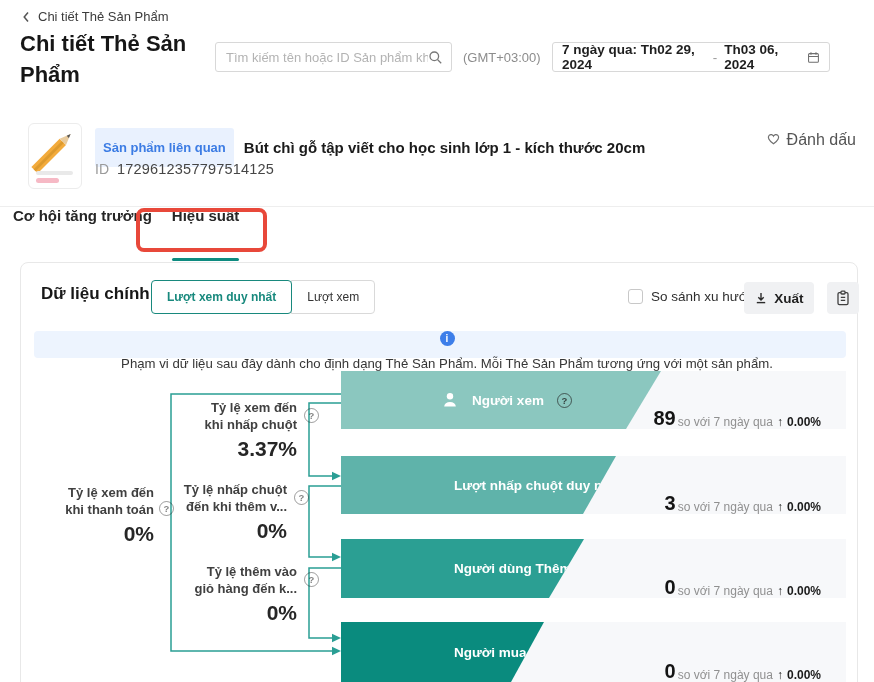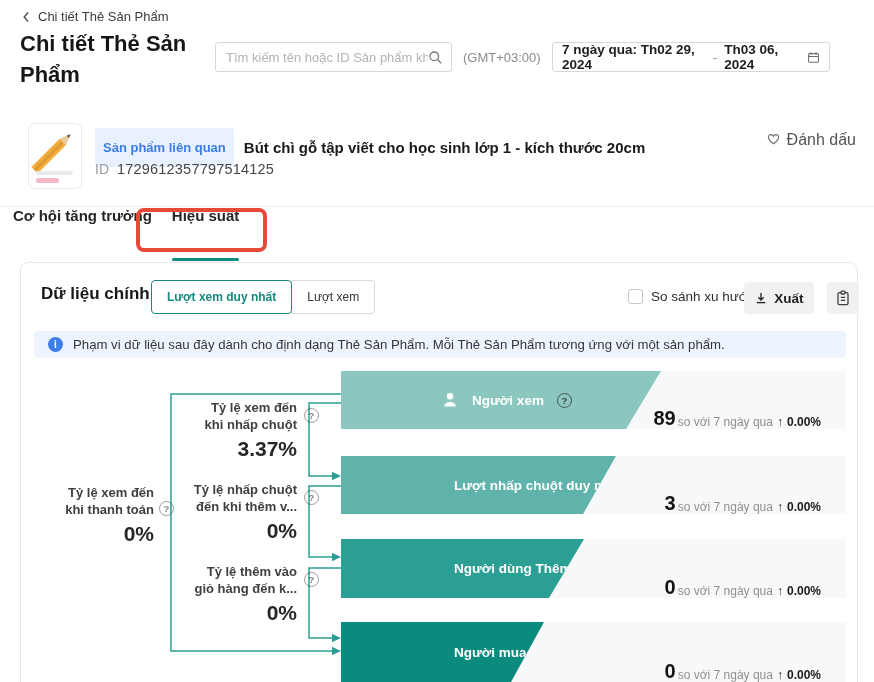--- a/index.html
+++ b/index.html
@@ -59,21 +59,21 @@
   .compare-wrap { position:absolute; left:607px; top:26px; display:flex; align-items:center; gap:8px; }
   .checkbox { width:15px; height:15px; border:1px solid #c8c8c8; border-radius:3px; background:#fff; cursor:pointer; }
   .compare-label { font-size:13.5px; color:#2e2e2e; }
   .export-btn { position:absolute; left:723px; top:19px; width:70px; height:32px; background:#f0f1f3;
     border:none; border-radius:4px; display:flex; align-items:center; justify-content:center; gap:6px;
     font-size:13.5px; font-weight:700; color:#1f1f1f; cursor:pointer; font-family:"Liberation Sans", sans-serif; }
   .clipboard-btn { position:absolute; left:806px; top:19px; width:32px; height:32px; background:#f0f1f3;
     border:none; border-radius:4px; display:flex; align-items:center; justify-content:center; cursor:pointer; }
 
   .info-banner { position:absolute; left:13px; top:68px; width:812px; height:27px; background:#edf4fe;
-    border-radius:4px; display:flex; align-items:center; gap:10px; padding-left:14px; }
+    border-radius:4px; display:flex; align-items:center; gap:10px; padding-left:14px;flex-direction:column; }
   .info-dot { width:15px; height:15px; border-radius:50%; background:#3d7ee9; color:#fff;
     display:inline-flex; align-items:center; justify-content:center; font-size:10px; font-weight:700; flex:none; }
   .info-dot::before { content:"i"; }
   .info-text { font-size:13.2px; color:#363636; }
 
   
   .funnel { position:absolute; left:13px; top:106px; width:812px; height:334px; }
   .brackets { position:absolute; left:0; top:0; }
 
   .frow { position:absolute; left:307px; width:505px; background:#f7f8fa; }
@@ -98,21 +98,21 @@
   .metric-value { font-size:20px; font-weight:700; color:#141414; line-height:22px; }
   .metric-compare { font-size:12px; color:#909090; display:flex; gap:4px; align-items:baseline; }
   .metric-change { color:#1a1a1a; font-weight:700; }
   .up-arrow::before { content:"↑"; font-weight:700; color:#1a1a1a; }
 
   .rate { position:absolute; text-align:right; padding-right:22px; }
   .rate .rline { font-size:13px; font-weight:700; color:#404040; line-height:17px; white-space:nowrap; }
   .rate .rvalue { font-size:21px; font-weight:700; color:#262626; margin-top:4px; }
   .rate .qmark { position:absolute; right:0; top:9px; }
   .rate-vc  { left:130px; top:30px;  width:155px; }
-  .rate-ca  { left:130px; top:112px; width:155px;text-align:right; }
+  .rate-ca  { left:120px; top:112px; width:155px;text-align:right; }
   .rate-cc  { left:130px; top:194px; width:155px; }
   .rate-all { left:-12px; top:115px; width:152px; padding-right:20px; }
   .rate-all .qmark { top:17px; }
 </style>
 </head>
 <body>
 
 <div class="page">
 
   <div class="breadcrumb">

